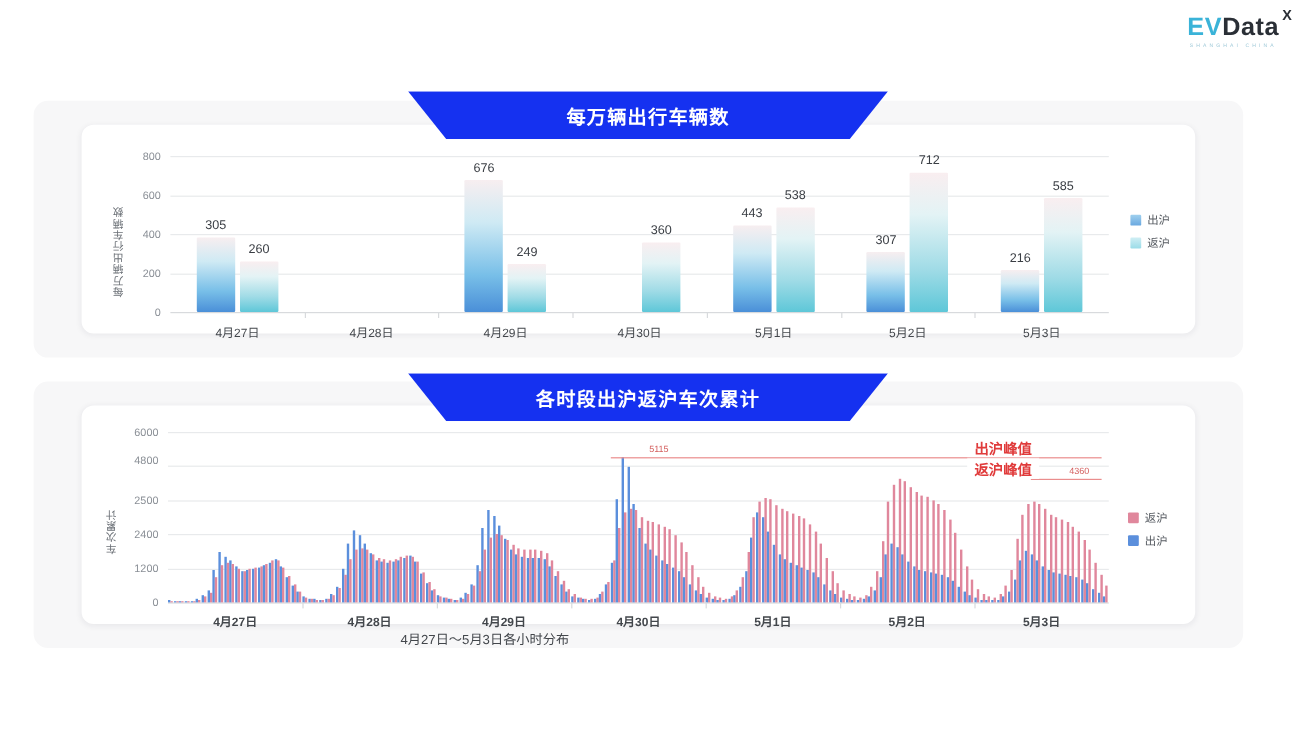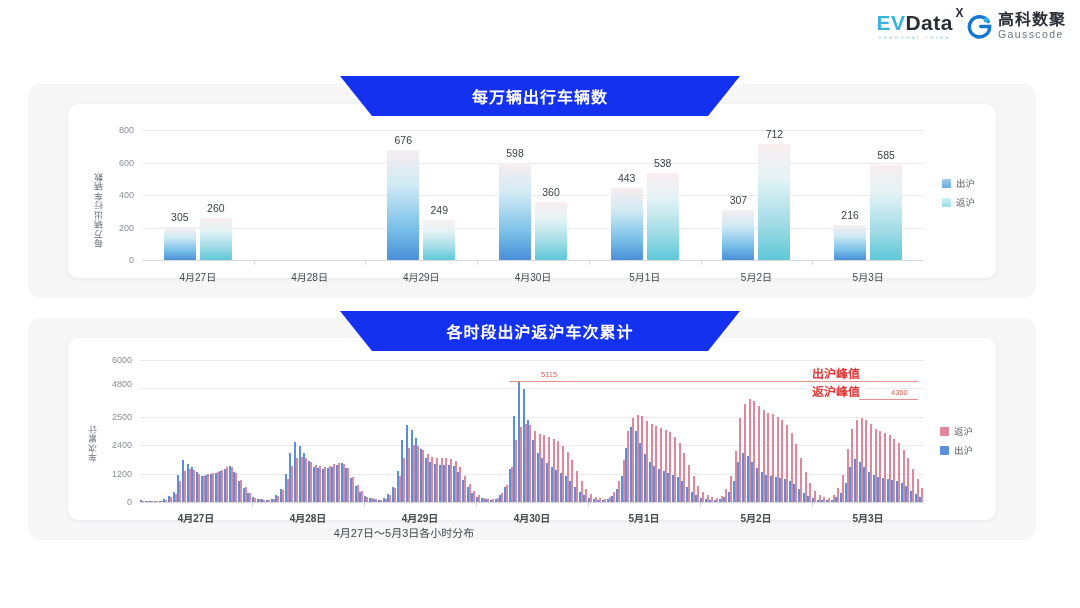--- a/index.html
+++ b/index.html
@@ -133,30 +133,20 @@
 
   <div class="brand-bar">
 
     <div class="logo-ev">
       <div class="logo-ev-main">
         <span class="ev">EV</span><span>Data</span><span class="logo-ev-x">X</span>
       </div>
       <div class="logo-ev-sub">SHANGHAI CHINA</div>
     </div>
 
-    <div class="logo-gauss">
-      <svg class="gauss-mark" viewBox="0 0 32 32">
-        <path d="M27 9.5A13 13 0 1 0 29 16h-11.5" fill="none" stroke="#1477d1" stroke-width="4.4" stroke-linecap="round"></path>
-        <circle cx="24.5" cy="7.5" r="3.3" fill="#28b4e8"></circle>
-      </svg>
-      <div class="logo-gauss-txt">
-        <span class="gauss-cn">高科数聚</span>
-        <span class="gauss-en">Gausscode</span>
-      </div>
-    </div>
   </div>
 
   <div class="outer-card" id="card-top">
     <div class="inner-card"></div>
   </div>
 
   <div class="banner" id="banner-top">
     <span class="banner-text">每万辆出行车辆数</span>
   </div>
 
@@ -167,21 +157,21 @@
         <div class="ytick" style="top: 130px; right: 790px;">0</div>
         <div class="gridline" style="width: 782px; top: 97.5px;"></div>
         <div class="ytick" style="top: 97.5px; right: 790px;">200</div>
         <div class="gridline" style="width: 782px; top: 65px;"></div>
         <div class="ytick" style="top: 65px; right: 790px;">400</div>
         <div class="gridline" style="width: 782px; top: 32.5px;"></div>
         <div class="ytick" style="top: 32.5px; right: 790px;">600</div>
         <div class="gridline" style="width: 782px; top: 0px;"></div>
         <div class="ytick" style="top: 0px; right: 790px;">800</div>
         <div class="grp" style="left: 0px; width: 111.714px;">
-          <div class="bar1 out" style="height: 33px; left: 21.8571px;">
+          <div class="bar1 out" style="height: 62px; left: 21.8571px;">
             <div class="bar1-label">305</div>
           </div>
           <div class="bar1 back" style="height: 42.25px; left: 57.8571px;">
             <div class="bar1-label">260</div>
           </div>
         </div>
         <div class="xtick" style="left: 55.8571px; top: 139px;">4月27日</div>
         <div style="position: absolute; width: 1px; height: 5px; background: rgb(216, 218, 221); top: 130px; left: 111.714px;"></div>
         <div class="xtick" style="left: 167.571px; top: 139px;">4月28日</div>
         <div style="position: absolute; width: 1px; height: 5px; background: rgb(216, 218, 221); top: 130px; left: 223.429px;"></div>
@@ -189,23 +179,20 @@
           <div class="bar1 out" style="height: 109.85px; left: 21.8571px;">
             <div class="bar1-label">676</div>
           </div>
           <div class="bar1 back" style="height: 40.4625px; left: 57.8571px;">
             <div class="bar1-label">249</div>
           </div>
         </div>
         <div class="xtick" style="left: 279.286px; top: 139px;">4月29日</div>
         <div style="position: absolute; width: 1px; height: 5px; background: rgb(216, 218, 221); top: 130px; left: 335.143px;"></div>
         <div class="grp" style="left: 335.143px; width: 111.714px;">
-          <div class="bar1 out" style="height: 97.175px; left: 21.8571px;">
-            <div class="bar1-label">598</div>
-          </div>
           <div class="bar1 back" style="height: 58.5px; left: 57.8571px;">
             <div class="bar1-label">360</div>
           </div>
         </div>
         <div class="xtick" style="left: 391px; top: 139px;">4月30日</div>
         <div style="position: absolute; width: 1px; height: 5px; background: rgb(216, 218, 221); top: 130px; left: 446.857px;"></div>
         <div class="grp" style="left: 446.857px; width: 111.714px;">
           <div class="bar1 out" style="height: 71.9875px; left: 21.8571px;">
             <div class="bar1-label">443</div>
           </div>

